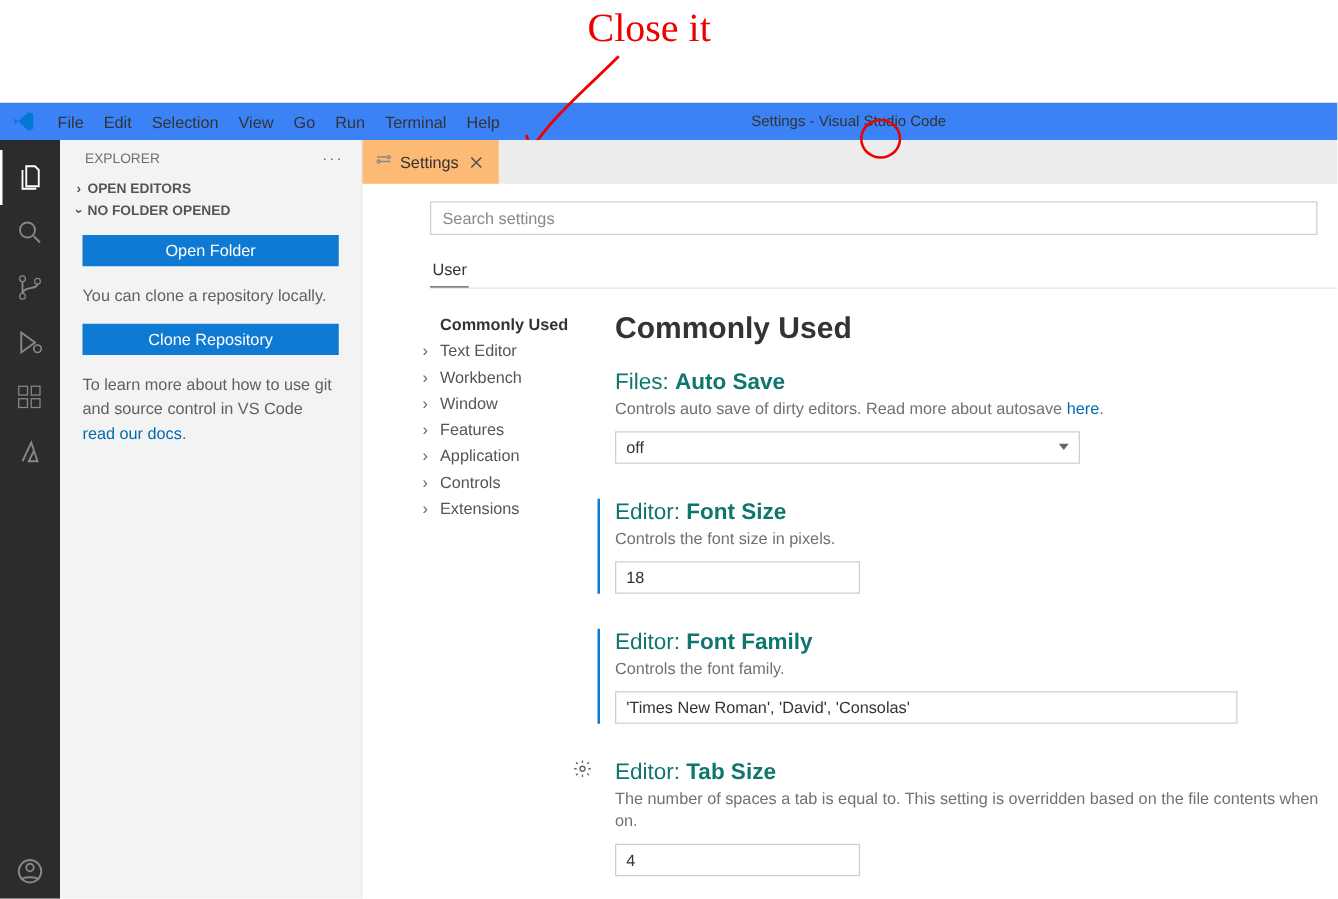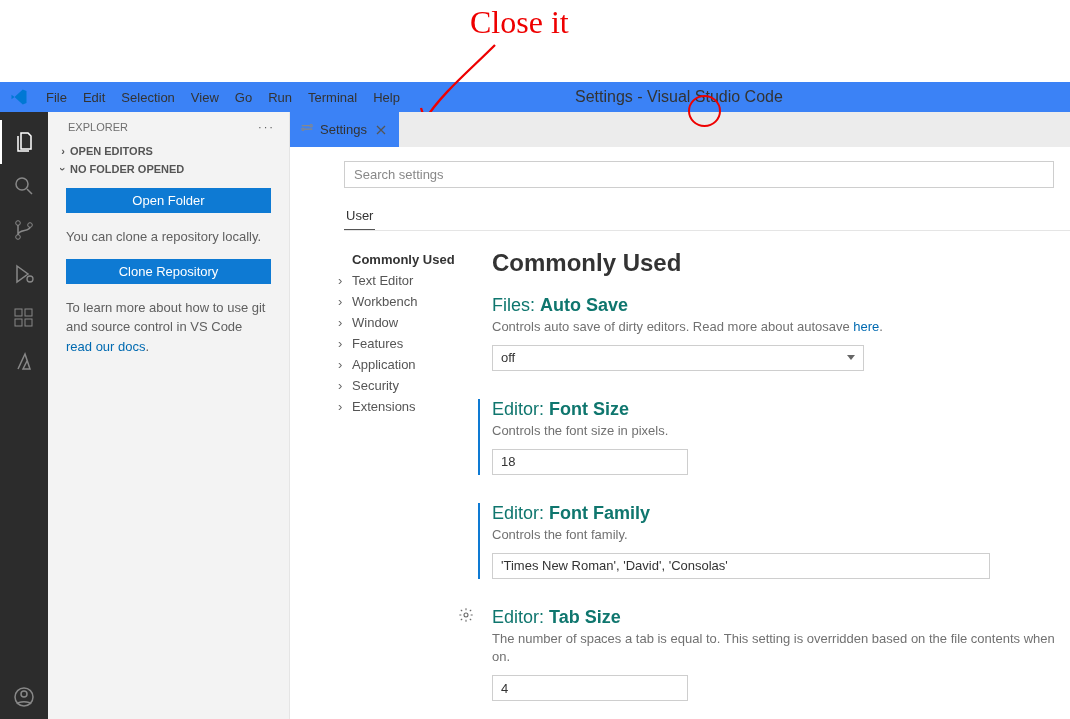--- a/index.html
+++ b/index.html
@@ -3,40 +3,40 @@
 <meta charset="utf-8">
 <style>
   * { box-sizing: border-box; margin: 0; padding: 0; }
   html, body { width: 1070px; height: 719px; font-family: "Segoe UI", Arial, sans-serif; font-size: 13px; color: #333; background: #fff; overflow: hidden; }
   .annotation-area { position: relative; width: 1070px; height: 82px; background: #fff; text-align: center; }
   .anno-text { position: absolute; left: 470px; top: 4px; font-family: "Comic Sans MS", cursive; font-size: 32px; color: #e00; font-weight: 500; }
   .anno-svg { position: absolute; left: 0; top: 0; pointer-events: none; }
   .menubar { display: flex; align-items: center; height: 30px; background: #3b82f6; padding-left: 10px; width: 1070px; }
   .menubar .vsc-logo { width: 18px; height: 18px; margin-right: 10px; }
   .menubar .menu-item { padding: 0 8px; height: 30px; display: flex; align-items: center; font-size: 13px; color: #333; cursor: default; }
-  .menubar .title { flex: 1; text-align: center; color: #333; font-size: 16px; margin-left: -120px; }
+  .menubar .title { flex: 1; text-align: center; color: #333; font-size: 12px; margin-left: -120px; }
   .workspace { display: flex; height: 607px; width: 1070px; }
   .activitybar { width: 48px; background: #2c2c2c; display: flex; flex-direction: column; align-items: center; padding-top: 8px; }
   .activitybar .act-item { width: 48px; height: 44px; display: flex; align-items: center; justify-content: center; cursor: pointer; }
   .activitybar .act-item svg { stroke: #888; fill: none; }
   .activitybar .act-item.active { border-left: 2px solid #fff; }
   .activitybar .act-item.active svg { stroke: #fff; }
   .activitybar .spacer { flex: 1; }
   .sidebar { width: 258px; background: #f3f3f3; border-right: 1px solid #e5e5e5; }
   .sidebar-head { display: flex; align-items: center; justify-content: space-between; padding: 9px 14px 9px 20px; font-size: 11px; color: #6f6f6f; }
   .sidebar-head .dots { letter-spacing: 2px; cursor: pointer; color: #555; }
   .sidebar-section { display: flex; align-items: center; padding: 3px 8px; font-size: 11px; font-weight: 700; color: #555; cursor: pointer; }
   .sidebar-section .chev { width: 14px; text-align: center; }
   .sidebar-body { padding: 10px 18px; font-size: 13px; color: #606060; }
   .sidebar-body p { margin-bottom: 12px; line-height: 1.5; }
   .btn-blue { display: block; width: 100%; background: #0e7ad3; color: #fff; border: none; padding: 5px 0; font-size: 13px; margin-bottom: 14px; cursor: pointer; }
   .sidebar-body a { color: #006ab1; text-decoration: none; cursor: pointer; }
   .editor-area { flex: 1; background: #fff; display: flex; flex-direction: column; position: relative; }
   .tabs { display: flex; align-items: center; height: 35px; background: #ececec; }
-  .tab { display: flex; align-items: center; height: 35px; padding: 0 10px; background: #3b82f6; font-size: 13px; color: #333; gap: 6px; }
+  .tab { display: flex; align-items: center; height: 35px; padding: 0 10px; background: #fdba74; font-size: 13px; color: #333; gap: 6px; }
   .tab .tab-icon { color: #999; }
   .tab .close { width: 16px; height: 16px; display: flex; align-items: center; justify-content: center; cursor: pointer; color: #555; }
   .search-wrap { padding: 14px 16px 0 54px; }
   .search-input { width: 710px; border: 1px solid #cecece; padding: 5px 9px; font-size: 13px; color: #333; }
   .search-input::placeholder { color: #888; }
   .scope-tabs { margin: 14px 0 0 54px; border-bottom: 1px solid #e5e5e5; }
   .scope-tab { display: inline-block; padding: 6px 2px 6px 2px; font-size: 13px; border-bottom: 1px solid #555; cursor: pointer; }
   .settings-body { display: flex; margin-top: 18px; }
   .toc { width: 190px; padding-left: 62px; font-size: 13px; }
   .toc-item { display: flex; align-items: center; padding: 3px 0; cursor: pointer; color: #555; }
@@ -206,21 +206,21 @@
         <div class="toc-item">
             <span class="chev">›</span>
             <span>Features</span>
           </div>
         <div class="toc-item">
             <span class="chev">›</span>
             <span>Application</span>
           </div>
         <div class="toc-item">
             <span class="chev">›</span>
-            <span>Security</span>
+            <span>Controls</span>
           </div>
         <div class="toc-item">
             <span class="chev">›</span>
             <span>Extensions</span>
           </div>
       </div>
 
       <div class="settings-list">
         <h1>Commonly Used</h1>
 

